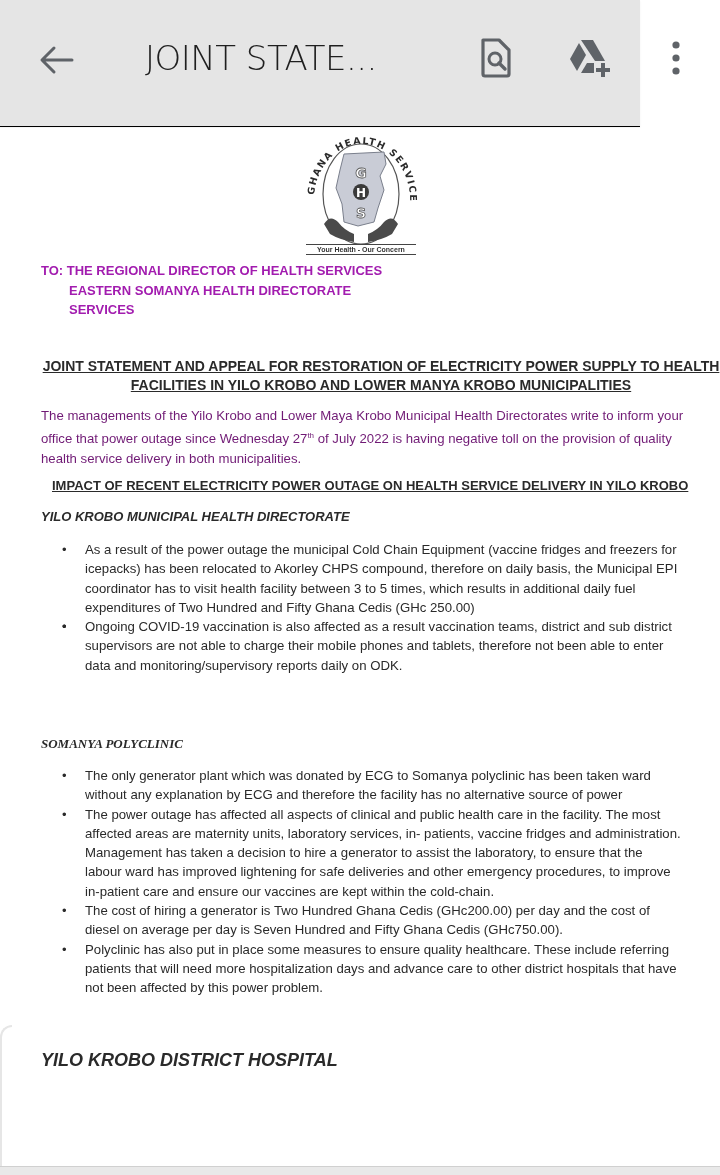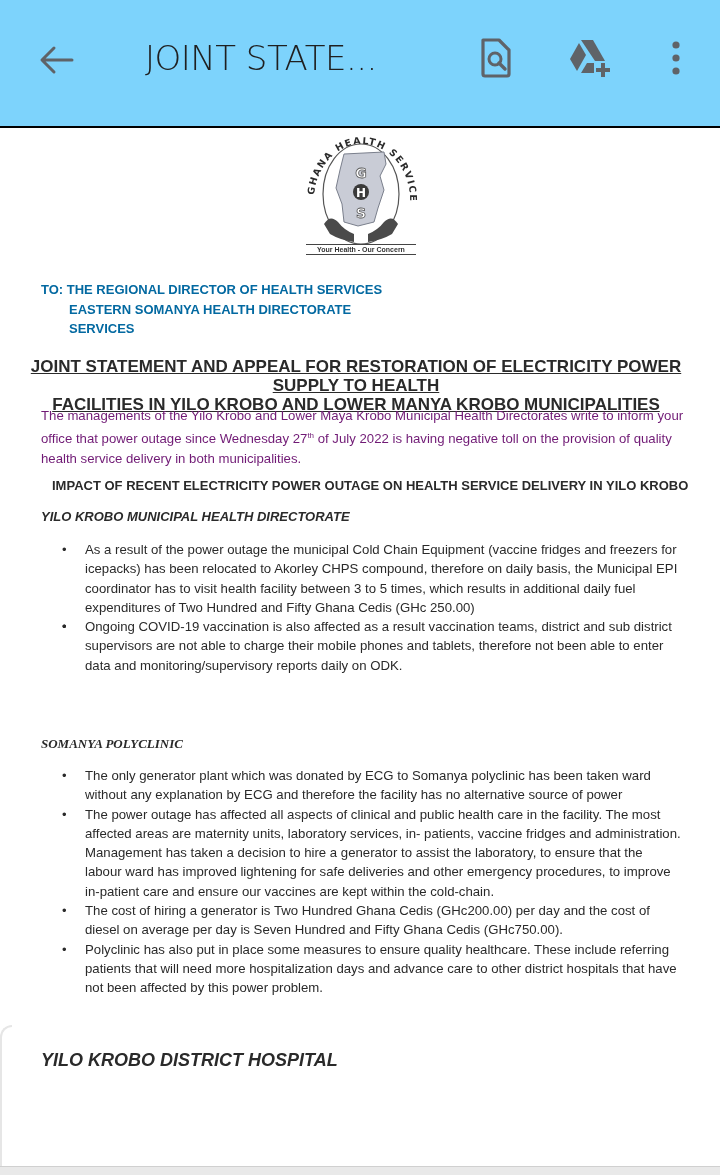--- a/index.html
+++ b/index.html
@@ -3,23 +3,23 @@
 <meta charset="utf-8">
 <style>
   html, body { margin: 0; padding: 0; }
   body {
     width: 720px; height: 1175px; overflow: hidden;
     background: #ffffff;
     font-family: "Liberation Sans", sans-serif;
     position: relative;
   }
   .appbar {
-    position: absolute; left: 0; top: 0; width: 720px; height: 126px;
-    background: #7dd3fc;
-    border-bottom: 7px solid #000000;
+    position: absolute; left: 0; top: 0; width: 640px; height: 126px;
+    background: #e5e5e5;
+    border-bottom: 1px solid #000000;
     box-shadow: 0 1px 2px rgba(0,0,0,0.06);
   }
   .back-btn {
     position: absolute; left: 36px; top: 40px; width: 40px; height: 40px;
     display: flex; align-items: center; justify-content: center; cursor: pointer;
   }
   .title {
     position: absolute; left: 145px; top: 38px;
     font-family: "DejaVu Sans", sans-serif;
     font-size: 34px; color: #1f1f1f; letter-spacing: -0.5px;
@@ -49,37 +49,37 @@
 
   .logo {
     position: absolute; left: 300px; top: 2px; width: 122px; height: 128px;
   }
   .slogan {
     position: absolute; left: 306px; top: 116px; width: 110px;
     font-size: 7px; font-weight: bold; text-align: center; color: #333;
     border-top: 1px solid #444; border-bottom: 1px solid #444; padding: 1px 0;
   }
 
-  .to-block { position: absolute; left: 41px; top: 152px; font-size: 13px; font-weight: bold;
-    line-height: 19.5px; color: #0369a1; }
+  .to-block { position: absolute; left: 41px; top: 133px; font-size: 13px; font-weight: bold;
+    line-height: 19.5px; color: #a21caf; }
   .to-block .indent { padding-left: 28px; }
 
   .heading-main {
-    position: absolute; left: 16px; top: 229px; width: 680px;
-    text-align: center; font-size: 17px; font-weight: bold; text-decoration: underline;
+    position: absolute; left: 41px; top: 229px; width: 680px;
+    text-align: center; font-size: 14px; font-weight: bold; text-decoration: underline;
     line-height: 19px; color: #2a2a2a;
   }
   .intro {
     position: absolute; left: 41px; top: 278px; width: 660px;
     font-size: 13.2px; line-height: 20px; color: #701a75;
   }
   .intro sup { font-size: 8px; }
   .impact-heading {
     position: absolute; left: 52px; top: 350px;
-    font-size: 13px; font-weight: bold; color: #2a2a2a;
+    font-size: 13px; font-weight: bold; text-decoration: underline; color: #2a2a2a;
   }
   .section-heading {
     position: absolute; left: 41px; font-size: 13px; font-weight: bold; font-style: italic; color: #2a2a2a;
   }
   ul.bullets {
     position: absolute; left: 62px; width: 620px; margin: 0; padding: 0; list-style: none;
     font-size: 13.2px; line-height: 19.3px; color: #2a2a2a;
   }
   ul.bullets li { position: relative; padding-left: 23px; margin-bottom: 0; }
   ul.bullets li .bullet { position: absolute; left: 0; top: 0; font-size: 13px; }

